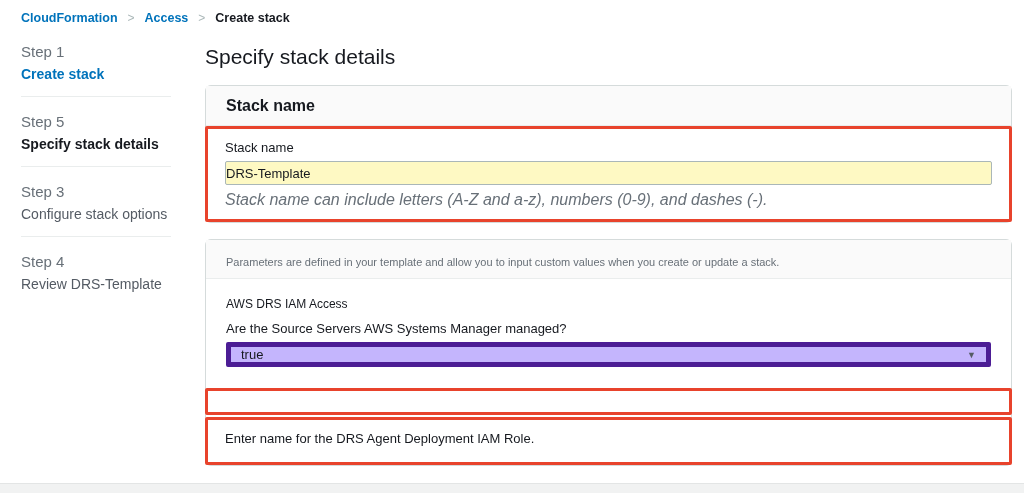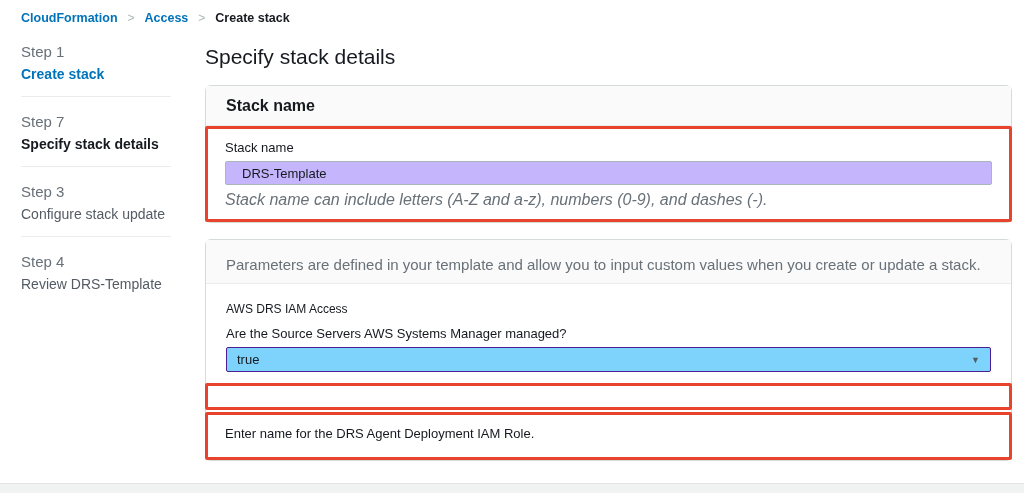--- a/index.html
+++ b/index.html
@@ -24,43 +24,43 @@
   .step-label.link { color:#0073bb; font-weight:bold; cursor:pointer; }
   .step-label.current { color:#16191f; font-weight:bold; }
   .step-divider { border:0; border-top:1px solid #eaeded; margin:0 0 14px 0; width:150px; }
 
   .page-title { font-size:21px; font-weight:normal; margin:4px 0 16px 0; color:#16191f; }
 
   
   .card { background:#ffffff; border:1px solid #d5dbdb; border-radius:6px; margin-bottom:16px; }
   .card-header { background:#fafafa; border-bottom:1px solid #eaeded; padding:11px 20px 10px 20px; }
   .card-title { font-size:16px; font-weight:bold; color:#16191f; }
-  .card-desc { font-size:15px; color:#687078; margin-top:5px; }
+  .card-desc { font-size:11px; color:#687078; margin-top:5px; }
 
   
   .annotation { border:3px solid #e8432c; border-radius:2px; }
   .annotation.inner { margin:0 -1px; }
 
   .field-wrap { padding:11px 17px 10px 17px; }
   .field-label { font-size:13px; color:#16191f; margin-bottom:6px; }
   .helper { font-size:16px; color:#687078; margin-top:6px;font-style:italic; }
 
   .text-input { width:100%; height:24px; border:1px solid #aab7b8; border-radius:2px;
-                padding:0 16px; font-size:13px; color:#16191f;
-                font-family:"Liberation Sans", sans-serif; background:#c4b5fd; }
+                padding:0 0; font-size:13px; color:#16191f;
+                font-family:"Liberation Sans", sans-serif; background:#fef9c3; }
 
-  .select { width:100%; height:25px; border:1px solid #4c1d95; border-radius:2px;
-            background:#7dd3fc; display:flex; align-items:center; justify-content:space-between;
+  .select { width:100%; height:25px; border:5px solid #4c1d95; border-radius:2px;
+            background:#c4b5fd; display:flex; align-items:center; justify-content:space-between;
             padding:0 10px; font-size:13px; cursor:pointer; }
   .caret { font-size:9px; color:#545b64; }
 
   .group-title { font-size:12px; color:#16191f; margin:14px 0 10px 0; font-weight:normal; }
 
   .param-body { padding:4px 20px 2px 20px; }
-  .plain-field { margin-bottom:9px; }
+  .plain-field { margin-bottom:19px; }
 
   .bottom-strip { position:absolute; left:0; bottom:0; width:1024px; height:10px;
                   background:#f1f2f2; border-top:1px solid #e3e5e5; }
 </style>
 </head>
 <body>
 
 <nav class="breadcrumb">
   <a class="crumb-link">CloudFormation</a>
   <span class="crumb-sep">&gt;</span>
@@ -71,27 +71,27 @@
 
 <div class="content-row">
 
   <aside class="side-nav">
     <div class="step-block">
       <div class="step-kicker">Step 1</div>
       <div class="step-label link">Create stack</div>
     </div>
     <hr class="step-divider">
     <div class="step-block">
-      <div class="step-kicker">Step 7</div>
+      <div class="step-kicker">Step 5</div>
       <div class="step-label current">Specify stack details</div>
     </div>
     <hr class="step-divider">
     <div class="step-block">
       <div class="step-kicker">Step 3</div>
-      <div class="step-label">Configure stack update</div>
+      <div class="step-label">Configure stack options</div>
     </div>
     <hr class="step-divider">
     <div class="step-block">
       <div class="step-kicker">Step 4</div>
       <div class="step-label">Review DRS-Template</div>
     </div>
   </aside>
 
   <main class="main">
     <h1 class="page-title">Specify stack details</h1>

